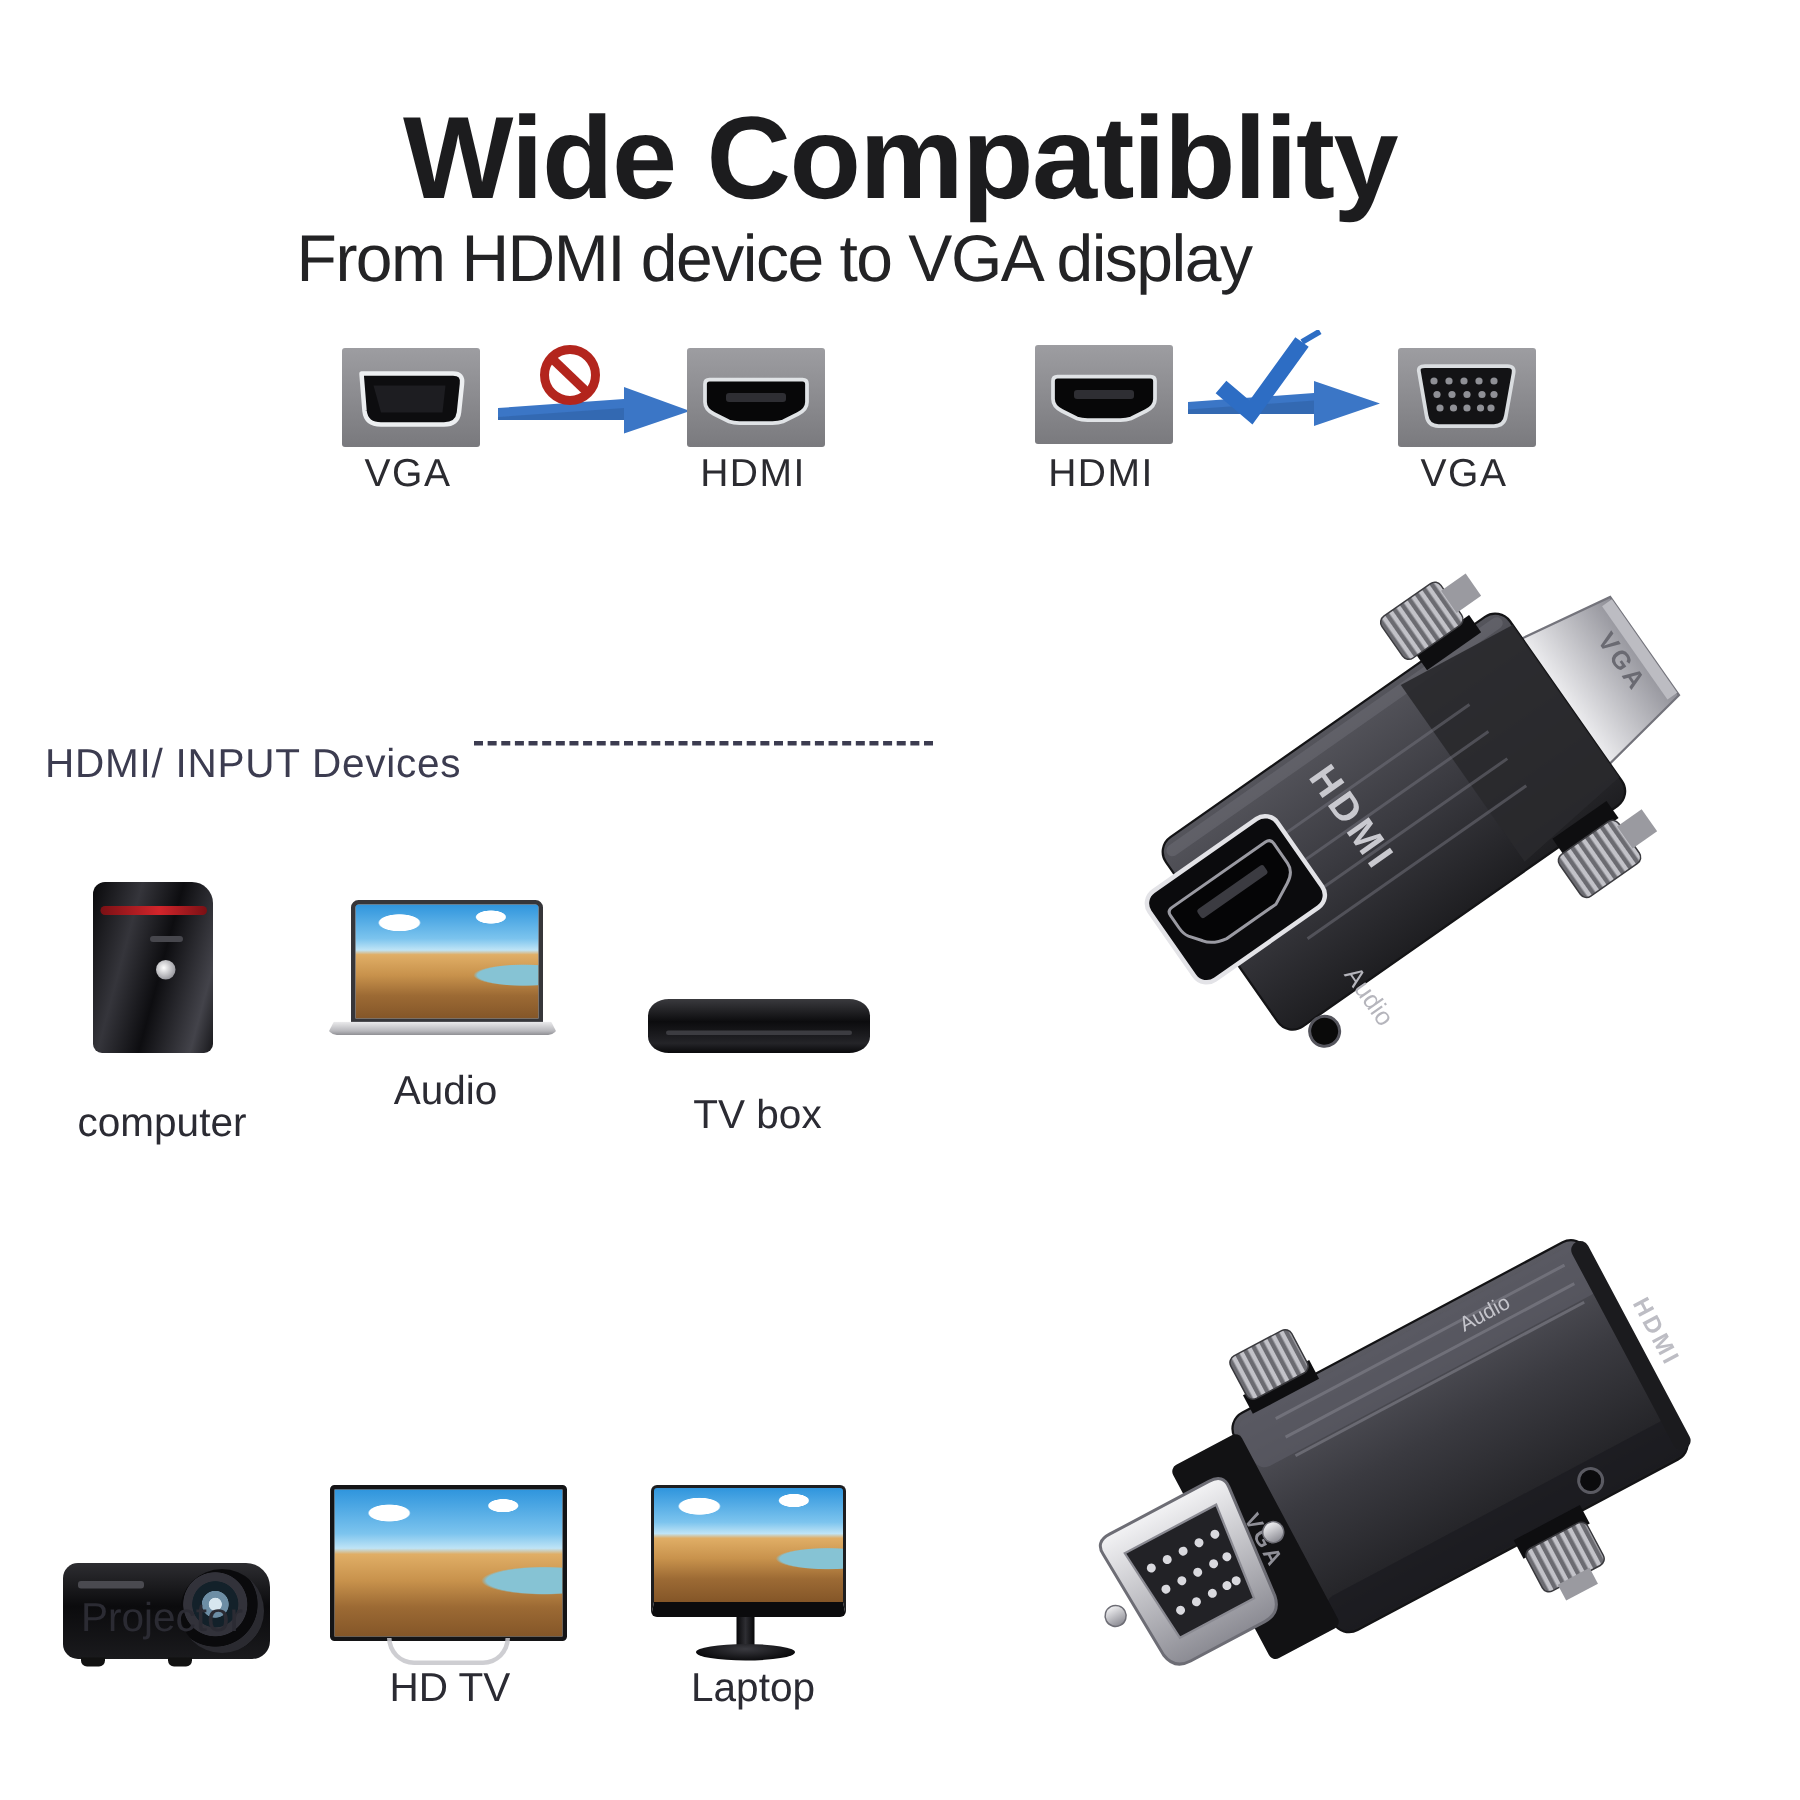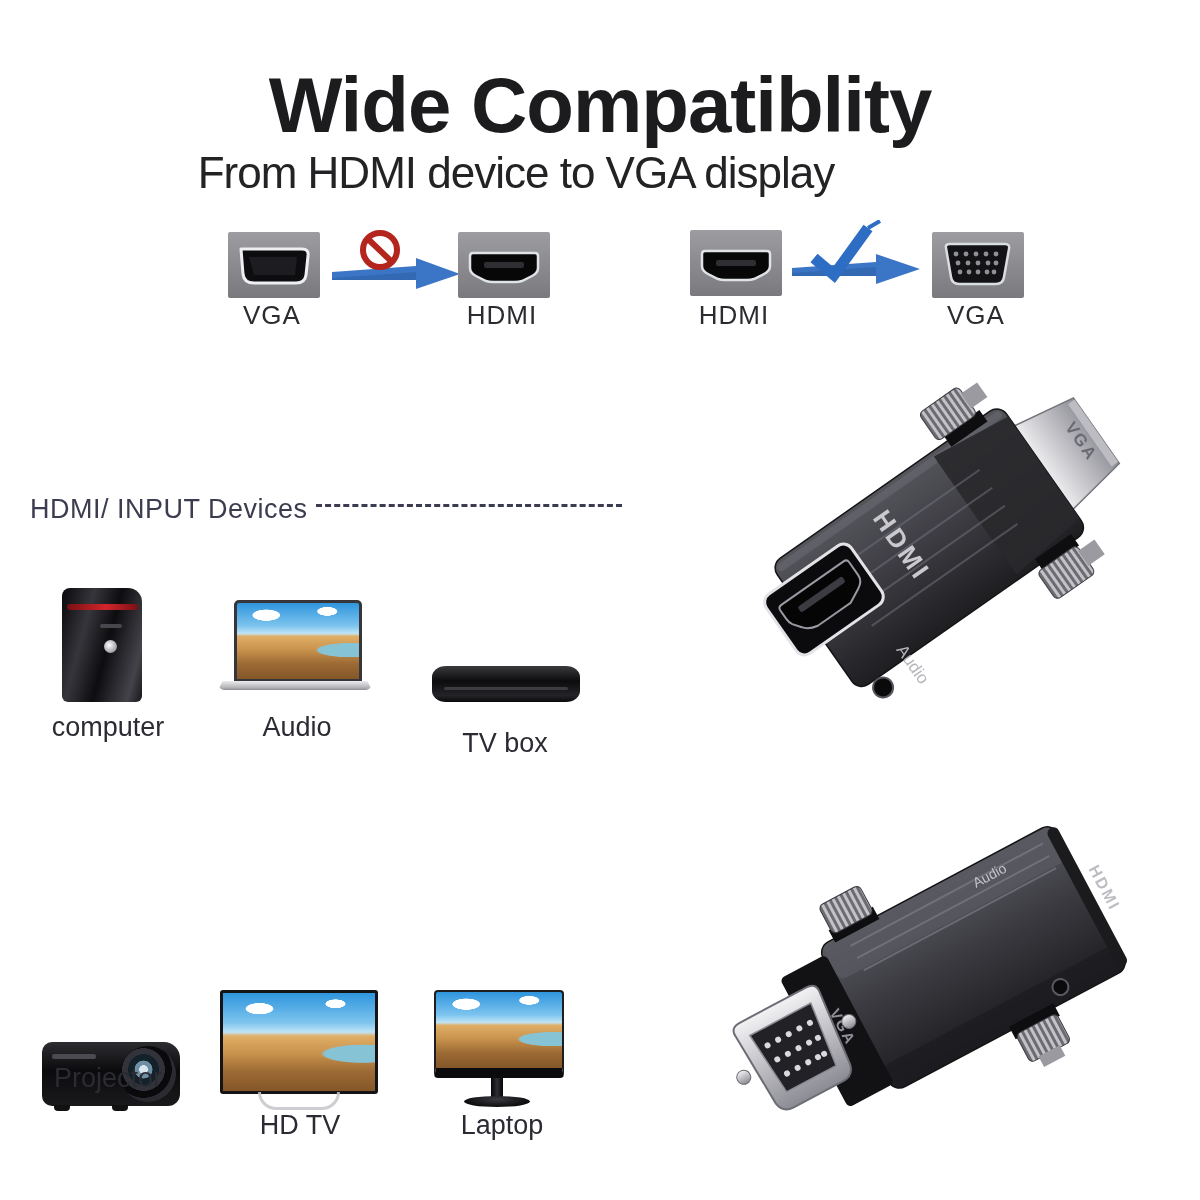--- a/index.html
+++ b/index.html
@@ -5,21 +5,21 @@
   html,body{margin:0;padding:0;background:#ffffff;}
   .canvas{position:relative;width:1200px;height:1200px;background:#ffffff;overflow:hidden;
           font-family:"Liberation Sans", sans-serif;}
   .abs{position:absolute;}
   .title{position:absolute;top:44px;left:0;width:1200px;text-align:center;
          font-size:78px;font-weight:700;color:#1c1c1e;letter-spacing:-1px;margin-top:16px;}
   .subtitle{position:absolute;top:148px;left:0;width:1032px;text-align:center;
             font-size:44px;font-weight:400;color:#232325;letter-spacing:-1px;}
   .portlabel{position:absolute;width:110px;text-align:center;font-size:26px;
              font-weight:500;color:#2b2b30;letter-spacing:1px;}
-  .heading{position:absolute;display:flex;align-items:center;color:#3c3c50;
+  .heading{position:absolute;display:flex;align-items:flex-start;color:#3c3c50;
            font-size:27px;font-weight:400;letter-spacing:.5px;}
   .dashes{flex:1;border-bottom:3px dashed #3c3c50;margin:0 0 8px 8px;}
   .devlabel{position:absolute;width:160px;text-align:center;font-size:27px;
             font-weight:400;color:#2b2b33;}
   .tile{width:92px;height:66px;}
   
   .scene{background:
      radial-gradient(ellipse 22px 9px at 24% 16%, #ffffff 0 60%, rgba(255,255,255,0) 65%),
      radial-gradient(ellipse 16px 7px at 74% 11%, #ffffff 0 60%, rgba(255,255,255,0) 65%),
      radial-gradient(ellipse 46% 16% at 92% 62%, #86c3d4 0 55%, rgba(134,195,212,0) 60%),
@@ -171,21 +171,21 @@
   <div class="heading" style="left:30px;top:494px;width:592px">
     <span>HDMI/ INPUT Devices</span>
     <span class="dashes"></span>
   </div>
 
   <div class="tower" style="left:62px;top:588px;width:80px;height:114px">
     <div class="tower-stripe"></div>
     <div class="tower-slot"></div>
     <div class="tower-power"></div>
   </div>
-  <div class="devlabel" style="left:28px;top:712px">computer</div>
+  <div class="devlabel" style="left:28px;top:733px">computer</div>
 
   <div>
     <div class="lap-screen scene" style="left:234px;top:600px;width:122px;height:76px"></div>
     <div class="lap-base" style="left:218px;top:681px;width:154px;height:9px"></div>
   </div>
   <div class="devlabel" style="left:217px;top:712px">Audio</div>
 
   <div class="tvbox" style="left:432px;top:666px;width:148px;height:36px">
     <div class="tvbox-line"></div>
   </div>

